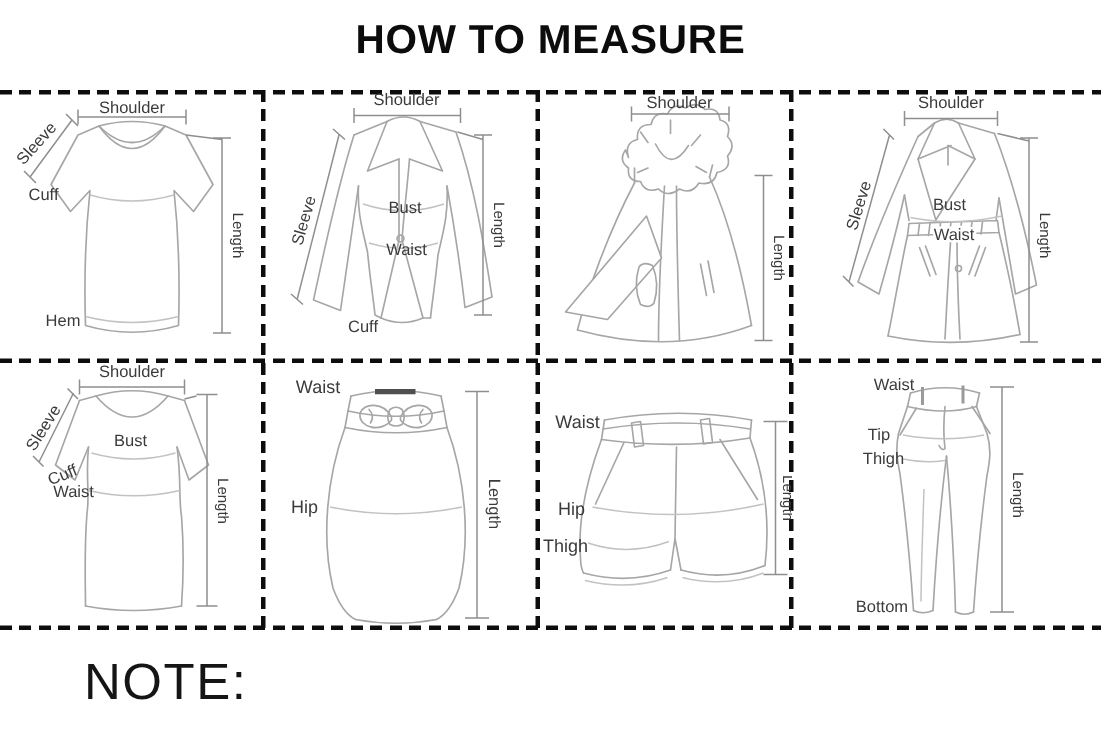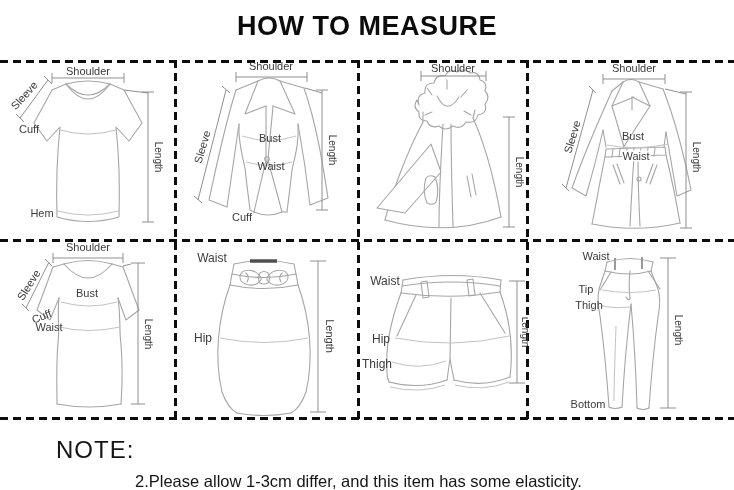--- a/index.html
+++ b/index.html
@@ -18,21 +18,21 @@
   .faint{fill:none;stroke:#c2c2c2;stroke-width:1;}
   .fillw{fill:#fff;}
   .dim{fill:none;stroke:#8f8f8f;stroke-width:1;}
   .tab{stroke:#4f4f4f;stroke-width:3.5;}
   .loopd{stroke:#9a9a9a;stroke-width:2;}
   .lbl{font-family:"Liberation Sans",sans-serif;font-size:11px;fill:#3b3b3b;}
   .lbl12{font-size:12px;}
   .lbl10{font-size:10px;}
   .onbelt{paint-order:stroke;stroke:#fff;stroke-width:3px;}
   
-  .note-head{position:absolute;left:56px;top:436px;font-size:24px;color:#151515;letter-spacing:1px;}
+  .note-head{position:absolute;left:56px;top:436px;font-size:34px;color:#151515;letter-spacing:1px;}
   .note-l1{position:absolute;left:137px;top:446px;font-size:16px;color:#161616;margin:0;}
   .note-l2{position:absolute;left:135px;top:472px;font-size:16.5px;color:#161616;margin:0;}
 </style>
 </head>
 <body>
 
 <div class="page">
 
   <div class="title">HOW TO MEASURE</div>
 
@@ -289,15 +289,14 @@
       </g>
       <text class="lbl" x="68" y="20" text-anchor="middle">Waist</text>
       <text class="lbl" x="58" y="53" text-anchor="middle">Tip</text>
       <text class="lbl" x="61" y="69" text-anchor="middle">Thigh</text>
       <text class="lbl" x="60" y="168" text-anchor="middle">Bottom</text>
       <text class="lbl lbl10" x="147" y="90" text-anchor="middle" transform="rotate(90 147 90)">Length</text>
     </svg>
   </figure>
 
   <div class="note-head">NOTE:</div>
-  <p class="note-l2">2.Please allow 1-3cm differ, and this item has some elasticity.</p>
 
 </div>
 
 </body></html>

